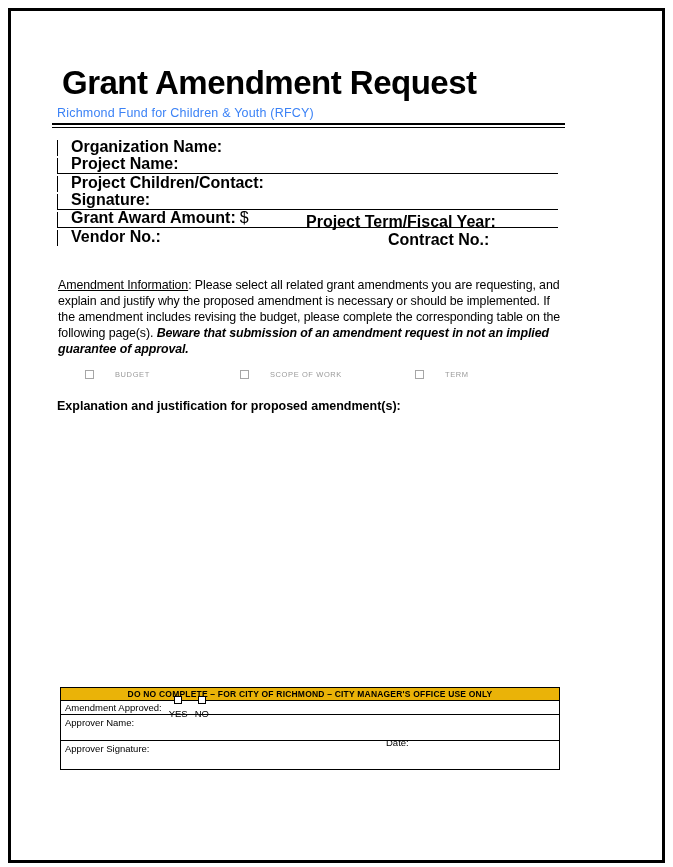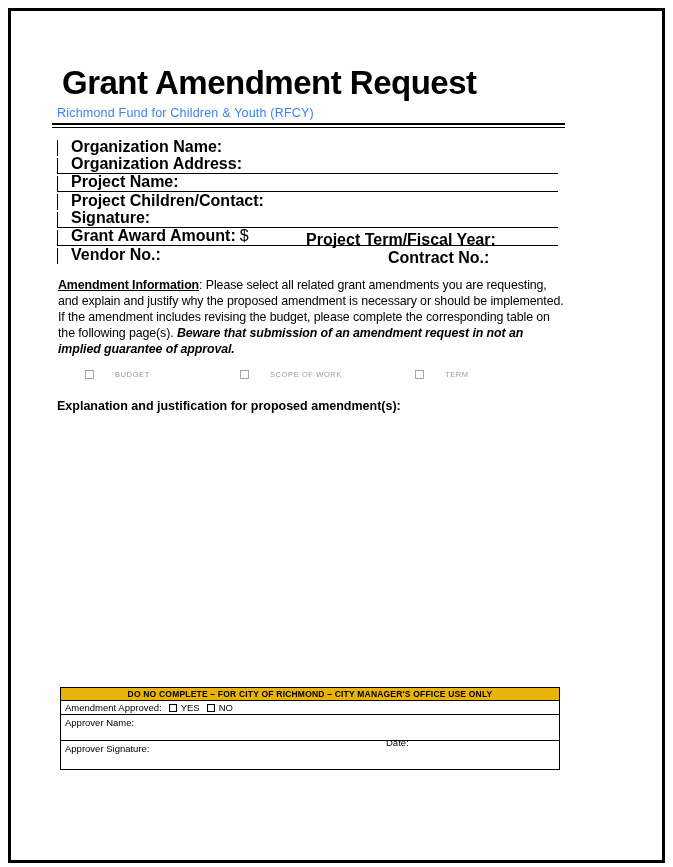--- a/index.html
+++ b/index.html
@@ -15,58 +15,54 @@
   .form-table { position:absolute; left:57px; top:140px; width:501px; }
   .f-row { position:relative; display:flex; align-items:flex-end; height:16px; margin-bottom:2px; border-left:1px solid #000; padding:1px 0 0 13px; font-size:16px; font-weight:bold; }
   .f-row.bordered { border-bottom:1px solid #000; }
   .fill { flex:1; height:13px; }
   .dollar { font-weight:normal; margin-left:4px; }
   .col-right { position:absolute; top:1px; }
   .col-term { left:248px; }
   .col-contract { left:330px; }
 
   .amendment { position:absolute; left:58px; top:277px; width:507px; font-size:12.4px; line-height:16px; letter-spacing:-0.1px; }
-  .amendment .head { font-weight:bold; text-decoration:underline;margin-top:47px; }
+  .amendment .head { font-weight:normal; text-decoration:underline;margin-top:47px; }
   .amendment .warn { font-weight:bold; font-style:italic; }
 
   .cb-row { position:absolute; left:0; top:370px; width:673px; height:14px; }
   .cb-item { position:absolute; display:flex; align-items:center; gap:21px; cursor:pointer; }
   .cb-item.p0 { left:85px; } .cb-item.p1 { left:240px; } .cb-item.p2 { left:415px; }
   .cb-box { width:9px; height:9px; border:1px solid #a6a6a6; background:#fff; }
   .cb-label { font-size:7.5px; color:#9a9a9a; letter-spacing:0.6px; }
 
   .explain-heading { position:absolute; left:57px; top:399px; font-size:12.5px; font-weight:bold; }
   .explain-area { position:absolute; left:57px; top:420px; width:505px; height:260px; }
 
   .office { position:absolute; left:60px; top:687px; width:500px; border:1px solid #000; font-size:9px; }
   .office-header { height:13px; line-height:13px; background:#eab308; border-bottom:1px solid #000; text-align:center; font-weight:bold; font-size:8.5px; letter-spacing:0.2px; }
   .office-row-approve { position:relative; display:flex; align-items:center; gap:7px; height:14px; border-bottom:1px solid #000; padding-left:4px; font-size:9.5px; }
-  .mini-cb { display:flex; align-items:center; gap:4px; cursor:pointer; }
+  .mini-cb { display:flex; align-items:center; gap:4px; cursor:pointer;flex-direction:column; }
   .mini-box { width:8px; height:8px; border:1px solid #000; background:#fff; }
   .date-wrap { position:absolute; left:325px; top:0; height:100%; display:flex; align-items:center;margin-top:35px; }
   .office-row-name { height:26px; border-bottom:1px solid #000; padding:2px 4px; font-size:9.5px; }
   .office-row-sign { height:28px; padding:2px 4px; font-size:9.5px; }
   .office-fill { display:block; width:100%; height:10px; }
 </style>
 </head>
 <body>
 
 <div class="page-border"></div>
 
 <h1 class="doc-title">Grant Amendment Request</h1>
 <div class="doc-subtitle">Richmond Fund for Children &amp; Youth (RFCY)</div>
 <div class="title-rule"></div>
 
 <div class="form-table">
   <div class="f-row">
     <span>Organization Name:</span>
-    <span class="fill"></span>
-  </div>
-  <div class="f-row bordered">
-    <span>Organization Address:</span>
     <span class="fill"></span>
   </div>
   <div class="f-row bordered">
     <span>Project Name:</span>
     <span class="fill"></span>
   </div>
   <div class="f-row">
     <span>Project Children/Contact:</span>
     <span class="fill"></span>
   </div>

